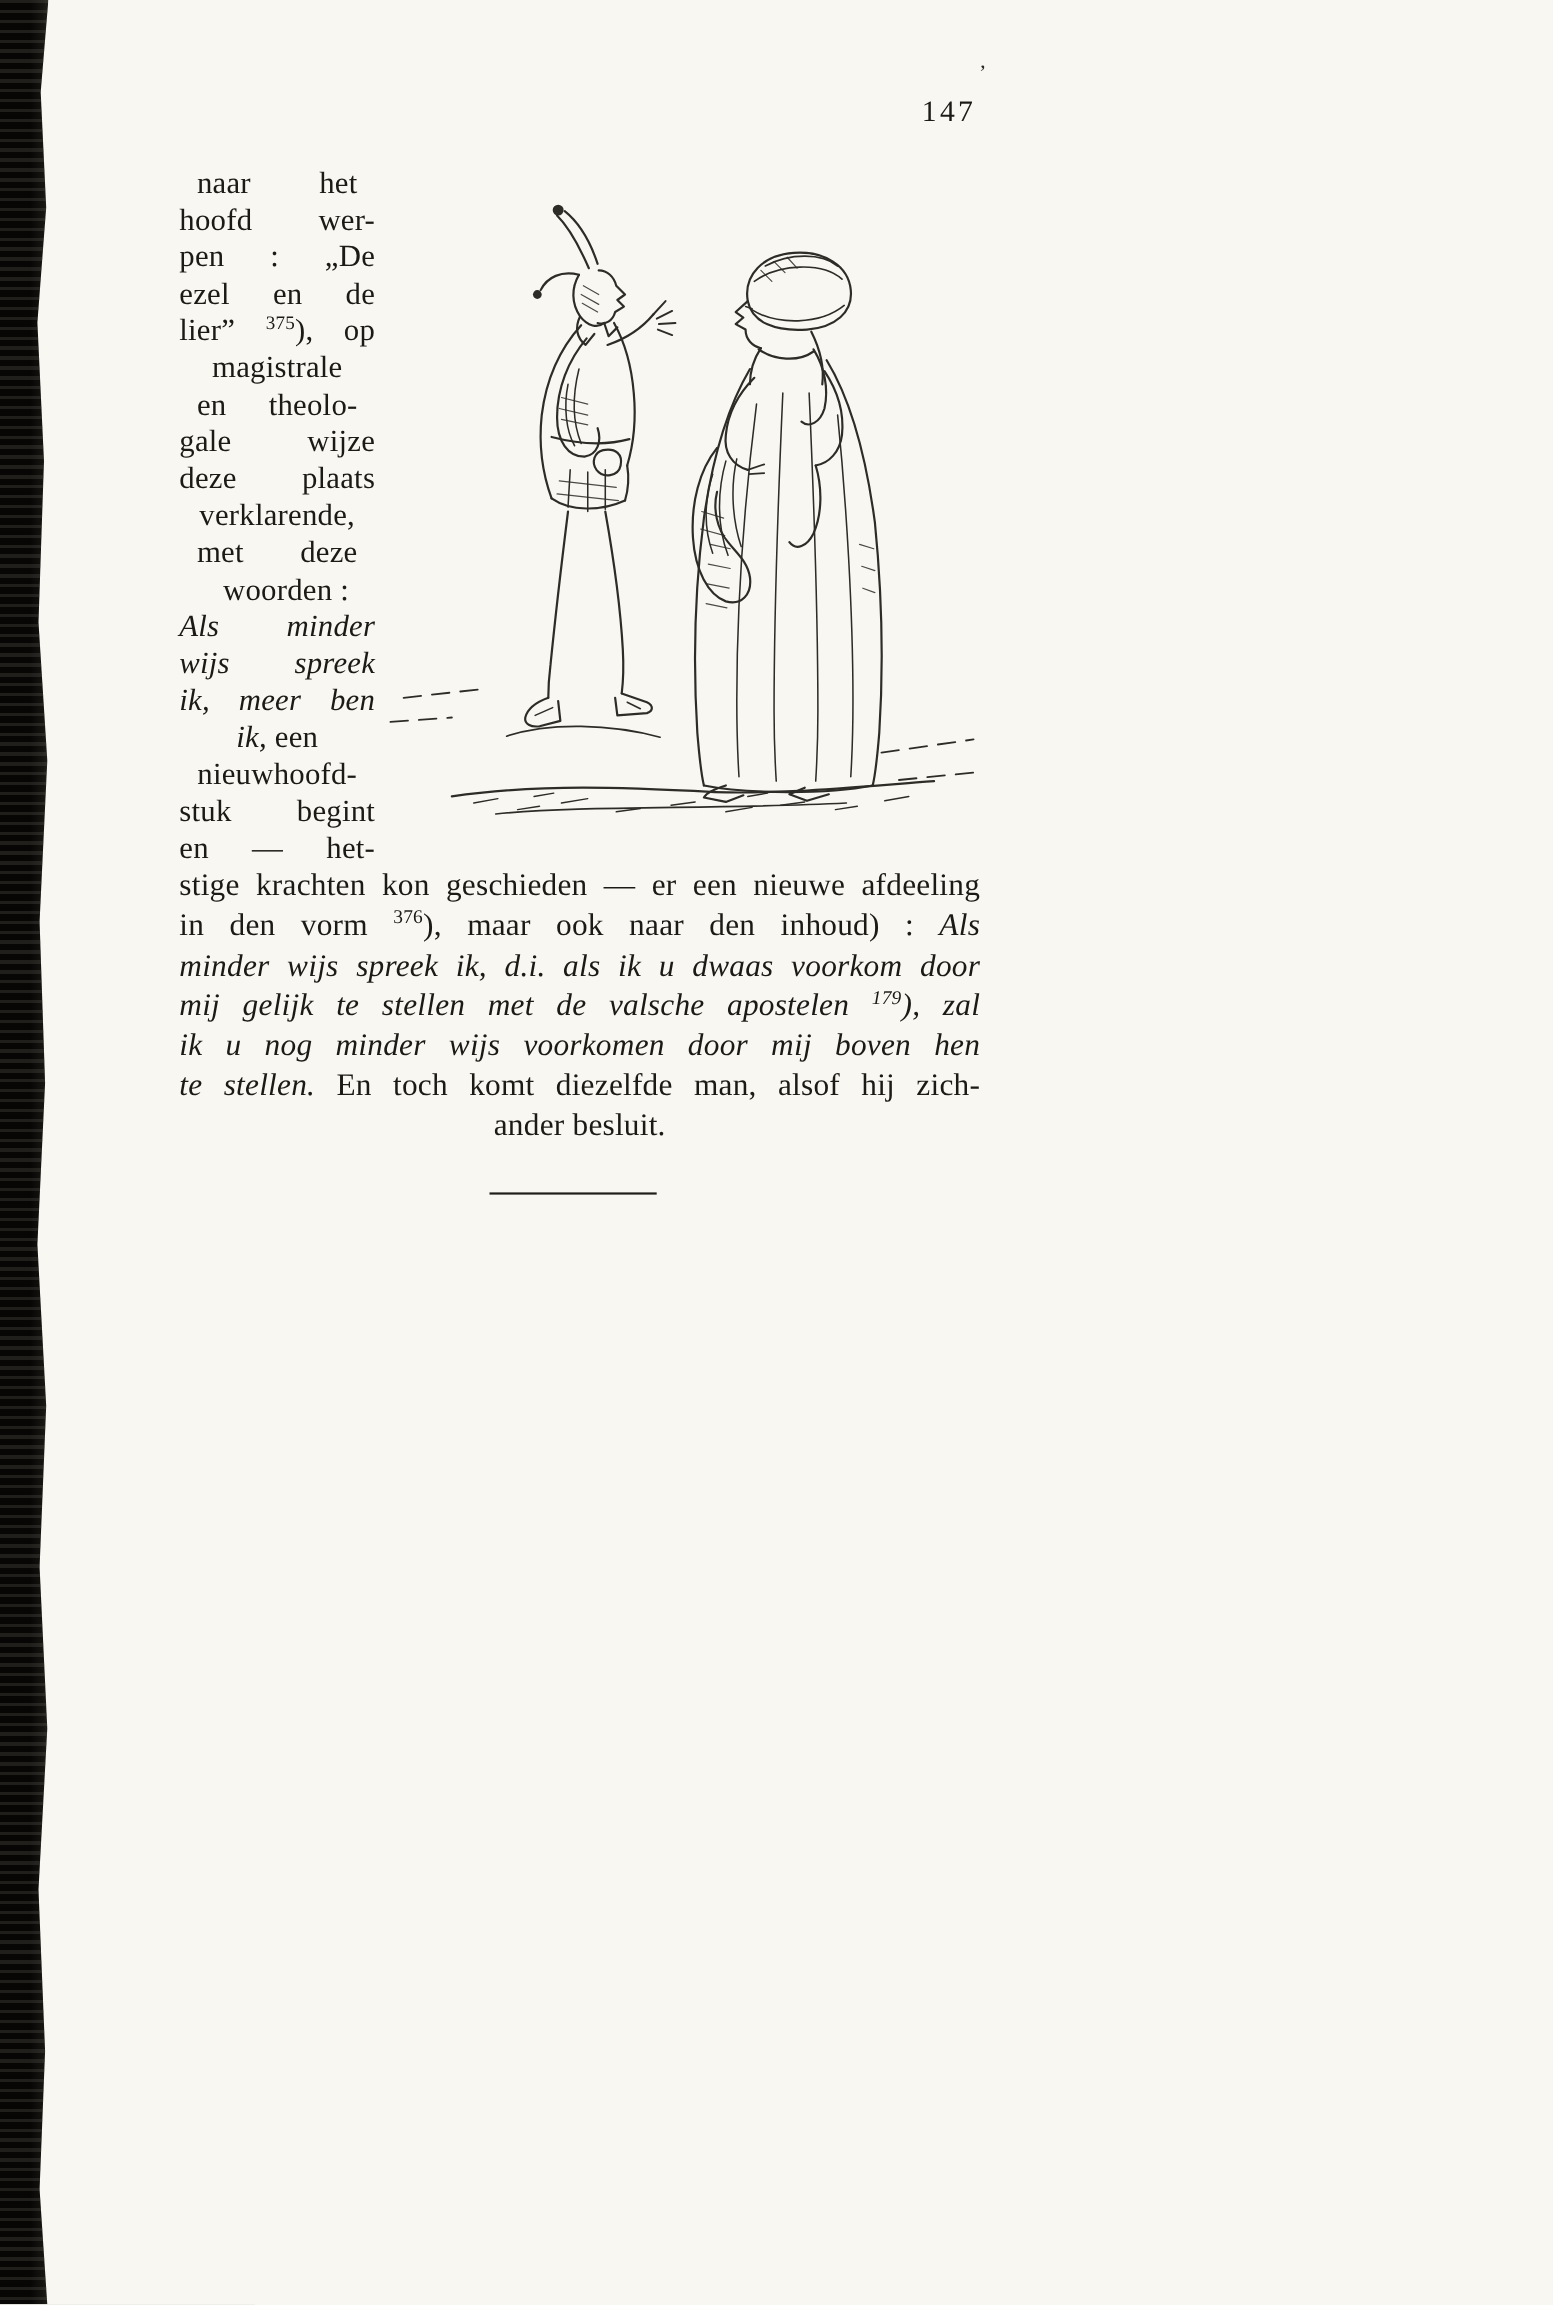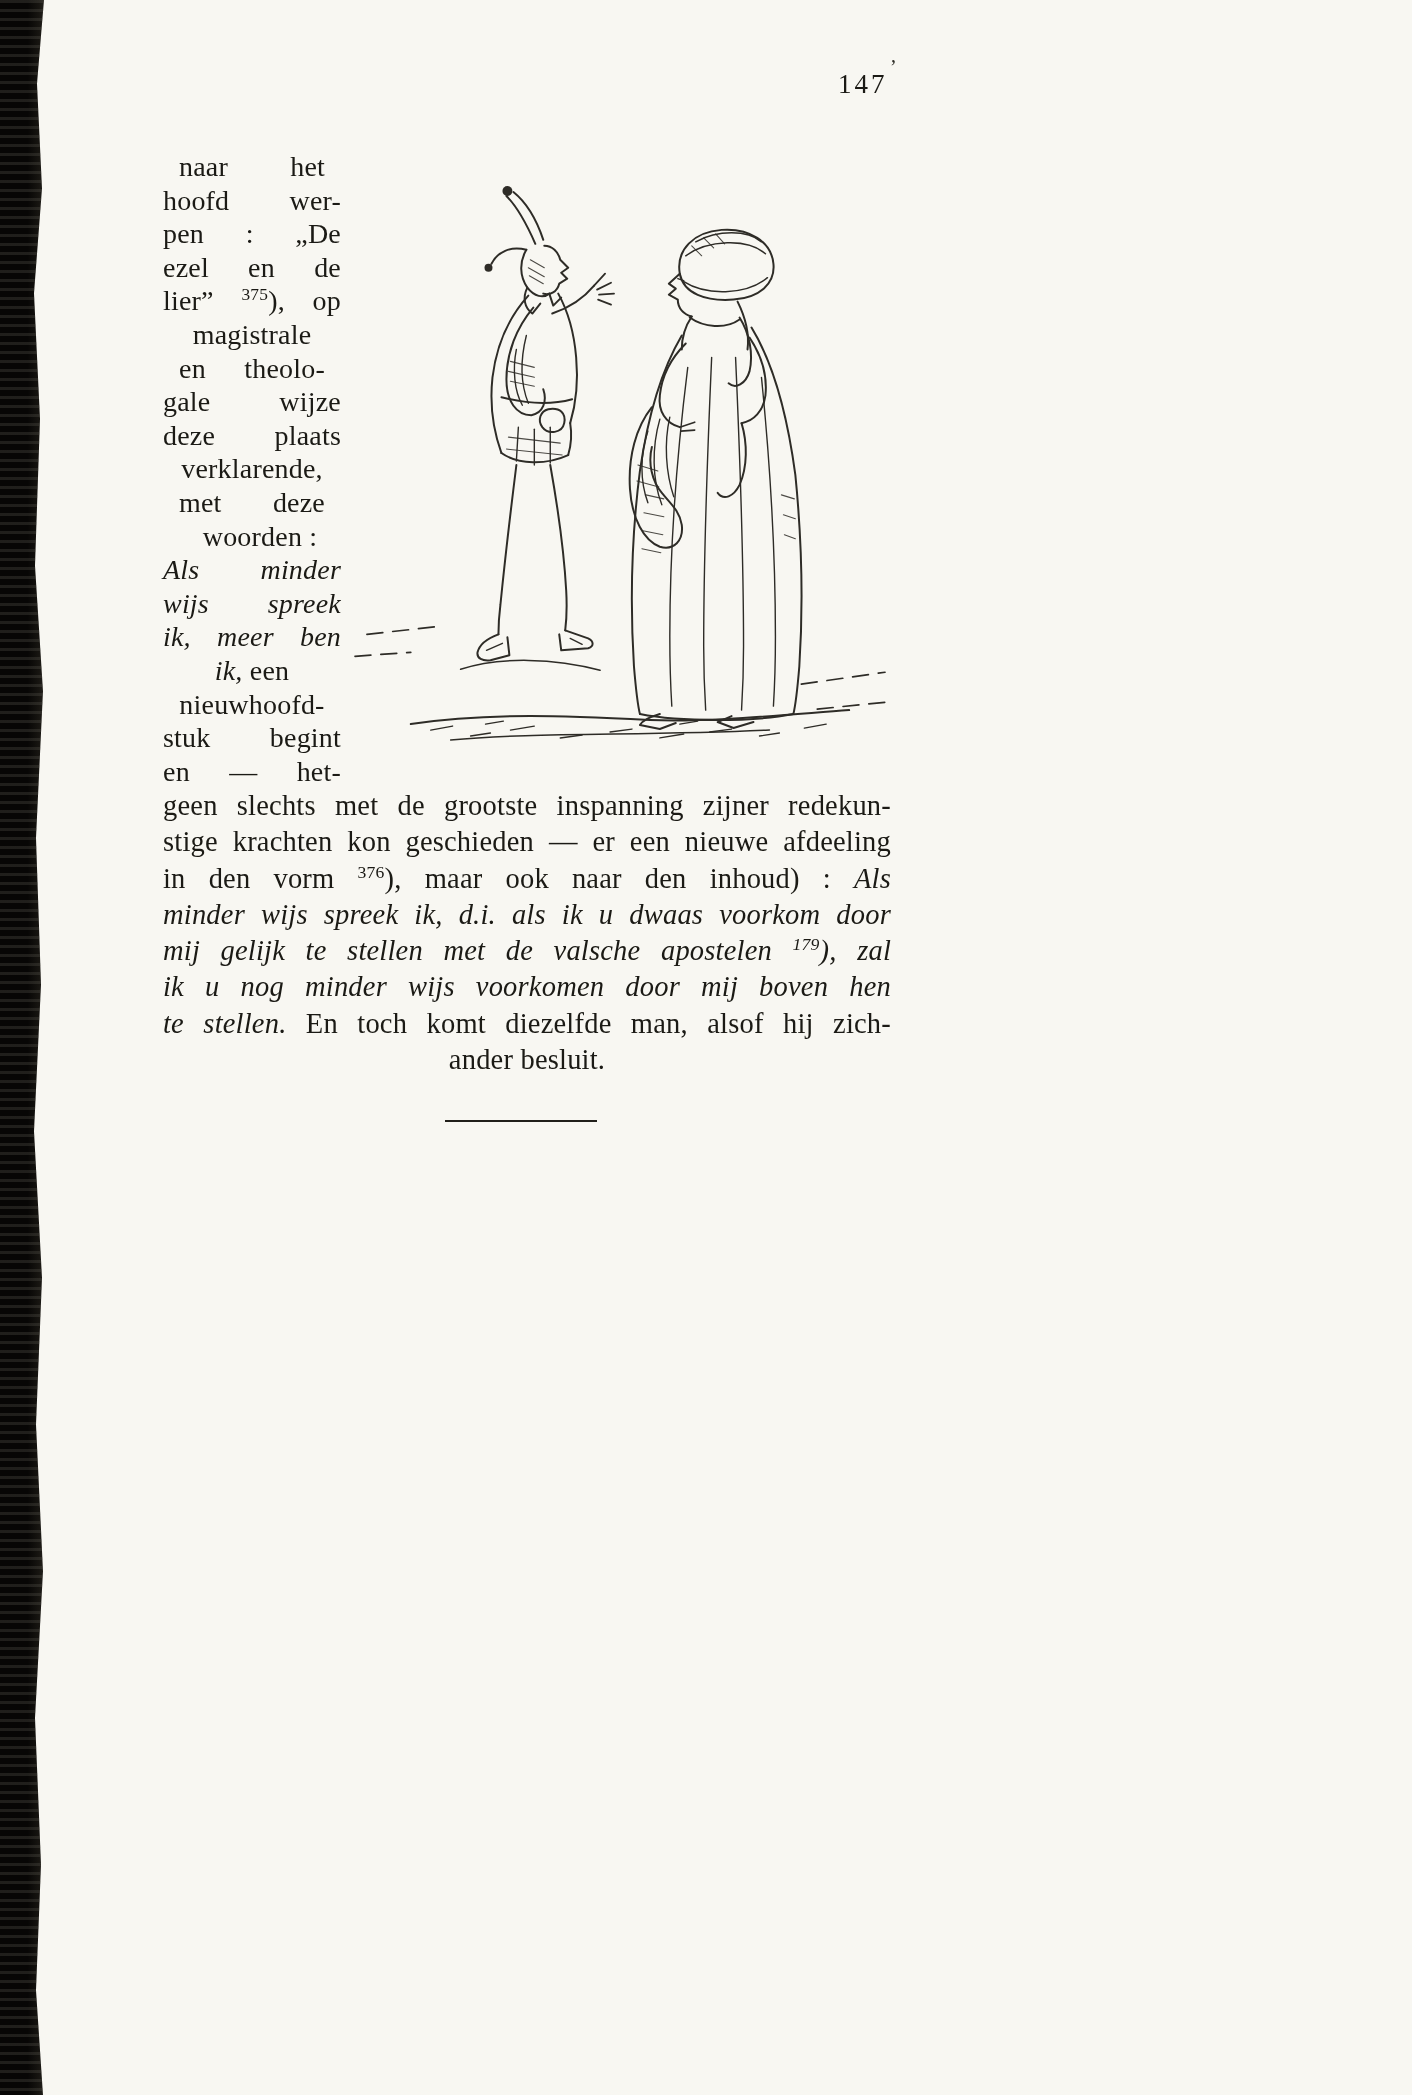--- a/index.html
+++ b/index.html
@@ -16,21 +16,21 @@
     position:absolute;left:0;top:0;height:100%;width:46px;
     background:
       repeating-linear-gradient(180deg, rgba(90,88,80,.30) 0 3px, rgba(0,0,0,0) 3px 9px),
       linear-gradient(90deg,#070605 0 60%, #171511 85%, #2a2722 100%);
     clip-path: polygon(0 0, 44px 0, 37px 4%, 42px 9%, 34px 14%, 40px 20%, 35px 27%,
       43px 33%, 36px 40%, 41px 47%, 34px 54%, 42px 61%, 36px 68%, 43px 75%,
       35px 82%, 41px 89%, 36px 95%, 43px 100%, 0 100%);
     box-shadow: 16px 0 26px -14px rgba(40,36,28,.45);
   }
   .pagenum{
-    position:absolute;left:838px;top:69px;
+    position:absolute;left:838px;top:86px;
     font-size:27px;letter-spacing:3px;
   }
   .stray{
     position:absolute;left:890px;top:56px;
     font-size:20px;color:#2a2923;
   }
   .content{position:absolute;left:163px;top:150px;width:728px;}
   .top-row{display:flex;}
   .left-col{
     flex:0 0 178px;width:178px;
@@ -224,21 +224,20 @@
                 <path d="M288,300 l20,6"></path>
                   <path d="M287,316 l22,6"></path>
               </g>
             </g>
           </g>
         </svg>
       </figure>
     </div>
 
     <div class="body-text">
-        <div class="tline justify"><span>geen slechts met de grootste inspanning zijner redekun-</span></div>
         <div class="tline justify"><span>stige krachten kon geschieden — er een nieuwe afdeeling</span></div>
         <div class="tline justify"><span>in den vorm </span><sup>376</sup><span>), maar ook naar den inhoud) : </span><span class="it">Als</span></div>
         <div class="tline justify"><span class="it">minder wijs spreek ik, d.i. als ik u dwaas voorkom door</span></div>
         <div class="tline justify"><span class="it">mij gelijk te stellen met de valsche apostelen </span><sup class="it">179</sup><span class="it">), zal</span></div>
         <div class="tline justify"><span class="it">ik u nog minder wijs voorkomen door mij boven hen</span></div>
         <div class="tline justify"><span class="it">te stellen.</span><span> En toch komt diezelfde man, alsof hij zich-</span></div>
         <div class="tline left"><span>ander besluit.</span></div>
       </div>
 
     <hr class="end-rule">

